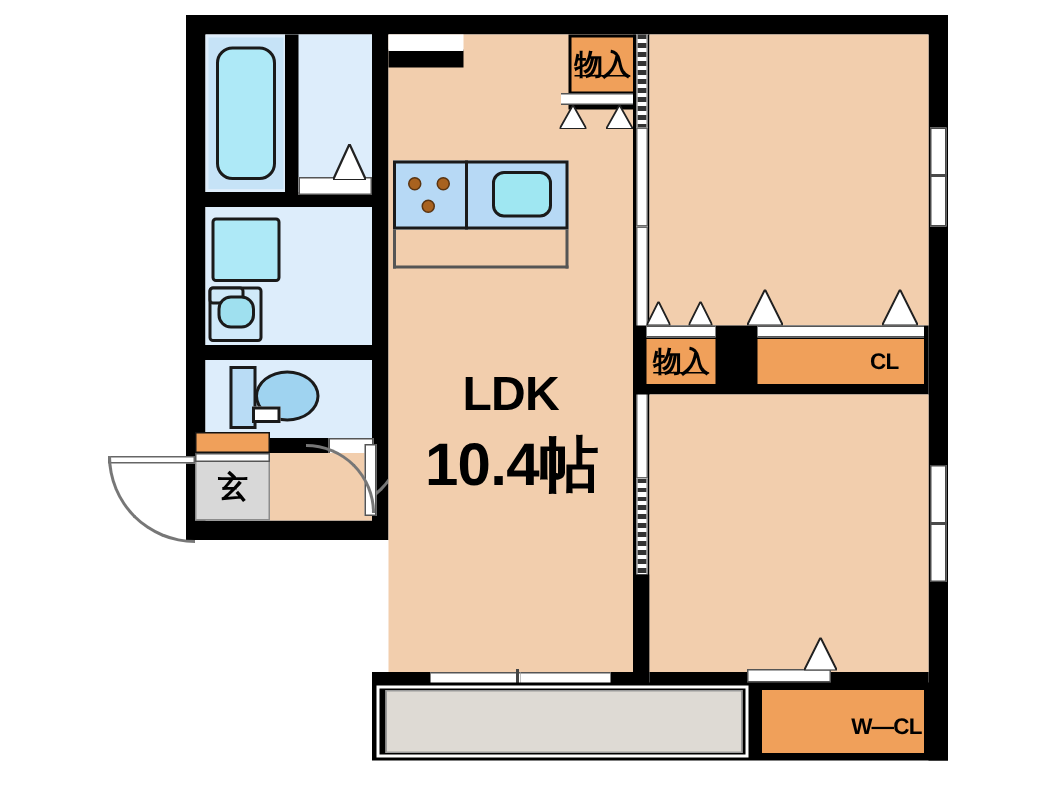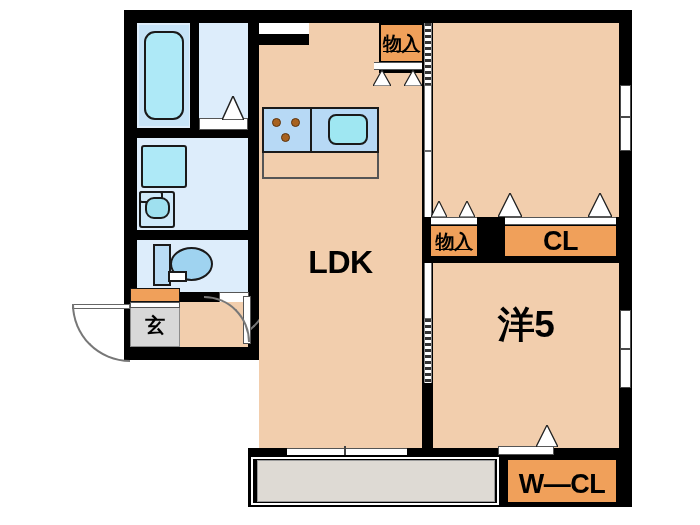--- a/index.html
+++ b/index.html
@@ -36,21 +36,21 @@
     justify-content: center;
     color: #000;
     font-weight: 700;
     line-height: 1;
     white-space: nowrap;
     letter-spacing: -0.5px;
   }
   .lbl-ldk      { font-size: 32px; }
   .lbl-ldk2     { font-size: 40px; }
   .lbl-room     { font-size: 37px; }
-  .lbl-closet   { font-size: 27px; }
+  .lbl-closet   { font-size: 15px; margin-left: 29px; }
   .lbl-closet-s { font-size: 19px; text-decoration: underline; }
   .lbl-gen      { font-size: 20px; }
   .lbl-veranda  { font-size: 21px; }
 
   
   .tub {
     background: #aee9f7;
     border: 2px solid #1a1a1a;
     border-radius: 11px;
   }
@@ -212,20 +212,21 @@
               border-radius:0 46px 0 0; background:transparent;"></div>
 
   <div class="abs room-fill" style="left:259px; top:23px; width:163px; height:425px;"></div>
 
   <div class="abs wall" style="left:259px; top:33px; width:50px; height:12px;"></div>
   <div class="abs white" style="left:259px; top:23px; width:50px; height:11px;"></div>
 
   <div class="abs wall" style="left:248px; top:448px; width:185px; height:12px;"></div>
 
   <div class="abs lbl lbl-ldk" style="left:259px; top:240px; width:163px; height:44px;">LDK</div>
+  <div class="abs lbl lbl-ldk2" style="left:256px; top:288px; width:170px; height:44px;">10.4帖</div>
 
   <div class="abs kitchen-unit" style="left:262px; top:107px; width:117px; height:46px;"></div>
 
   <div class="abs" style="left:310px; top:107px; width:2px; height:46px; background:#1a1a1a;"></div>
 
   <div class="abs burner" style="left:272px; top:118px; width:9px; height:9px;"></div>
   <div class="abs burner" style="left:291px; top:118px; width:9px; height:9px;"></div>
   <div class="abs burner" style="left:281px; top:133px; width:9px; height:9px;"></div>
 
   <div class="abs sink" style="left:328px; top:114px; width:40px; height:31px;"></div>
@@ -281,21 +282,20 @@
   </svg>
 
   <div class="abs closet-fill" style="left:431px; top:226px; width:46px; height:30px;"></div>
   <div class="abs lbl lbl-closet-s" style="left:431px; top:226px; width:46px; height:30px;">物入</div>
 
   <div class="abs closet-fill" style="left:505px; top:226px; width:111px; height:30px;"></div>
   <div class="abs lbl lbl-closet" style="left:505px; top:226px; width:111px; height:30px;">CL</div>
 
   <div class="abs room-fill" style="left:433px; top:263px; width:186px; height:185px;"></div>
 
-  <div class="abs lbl lbl-room" style="left:433px; top:300px; width:186px; height:48px;">洋5</div>
 
   <div class="abs win" style="left:620px; top:310px; width:11px; height:78px;"></div>
   <div class="abs" style="left:620px; top:348px; width:11px; height:2px; background:#4a4a4a;"></div>
 
   <div class="abs wall" style="left:433px; top:448px; width:186px; height:12px;"></div>
 
   <div class="abs" style="left:498px; top:446px; width:56px; height:9px; background:#fff; border:1px solid #555;"></div>
   <svg class="abs tri" style="left:536px; top:425px;" width="22" height="22" viewBox="0 0 22 22">
     <polygon points="11,0 22,22 0,22" fill="#ffffff" stroke="#222" stroke-width="1.3"></polygon>
   </svg>

